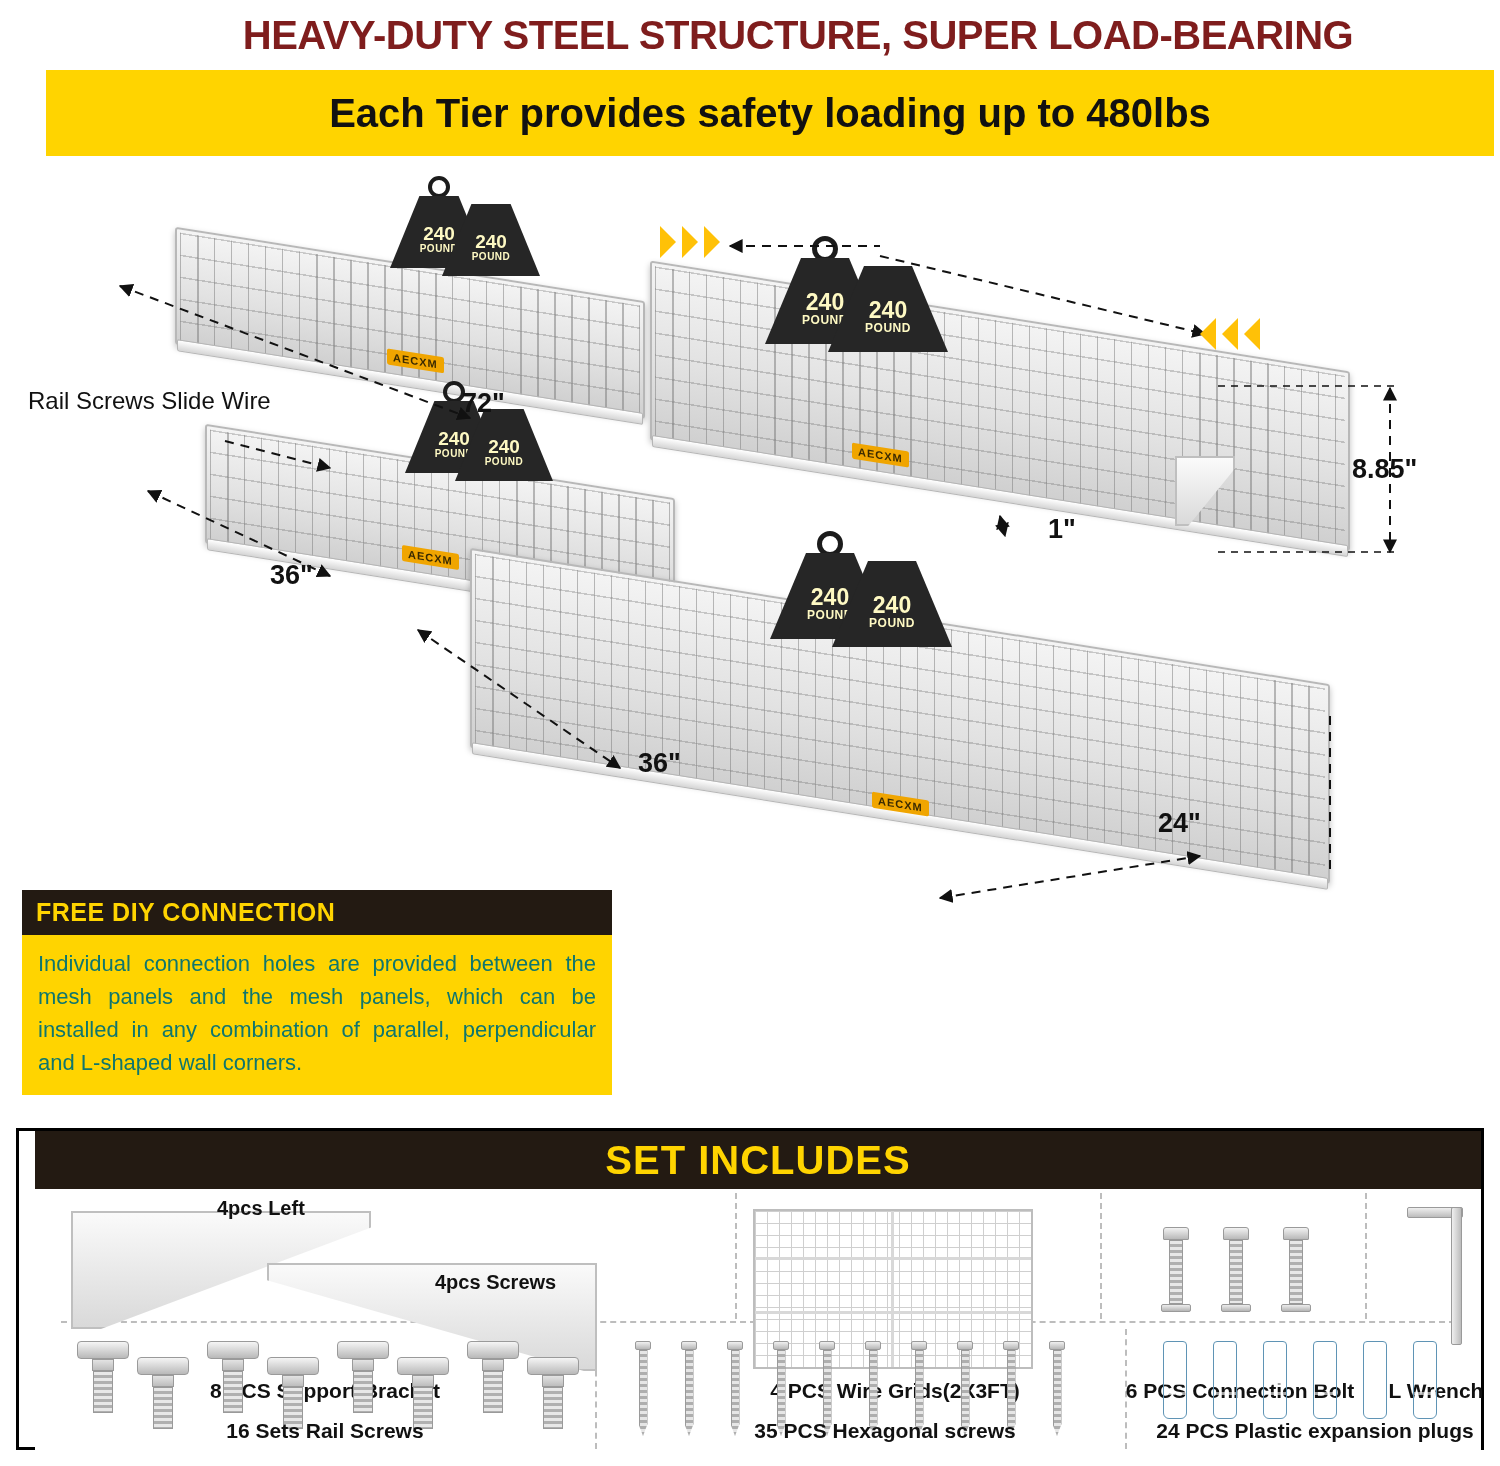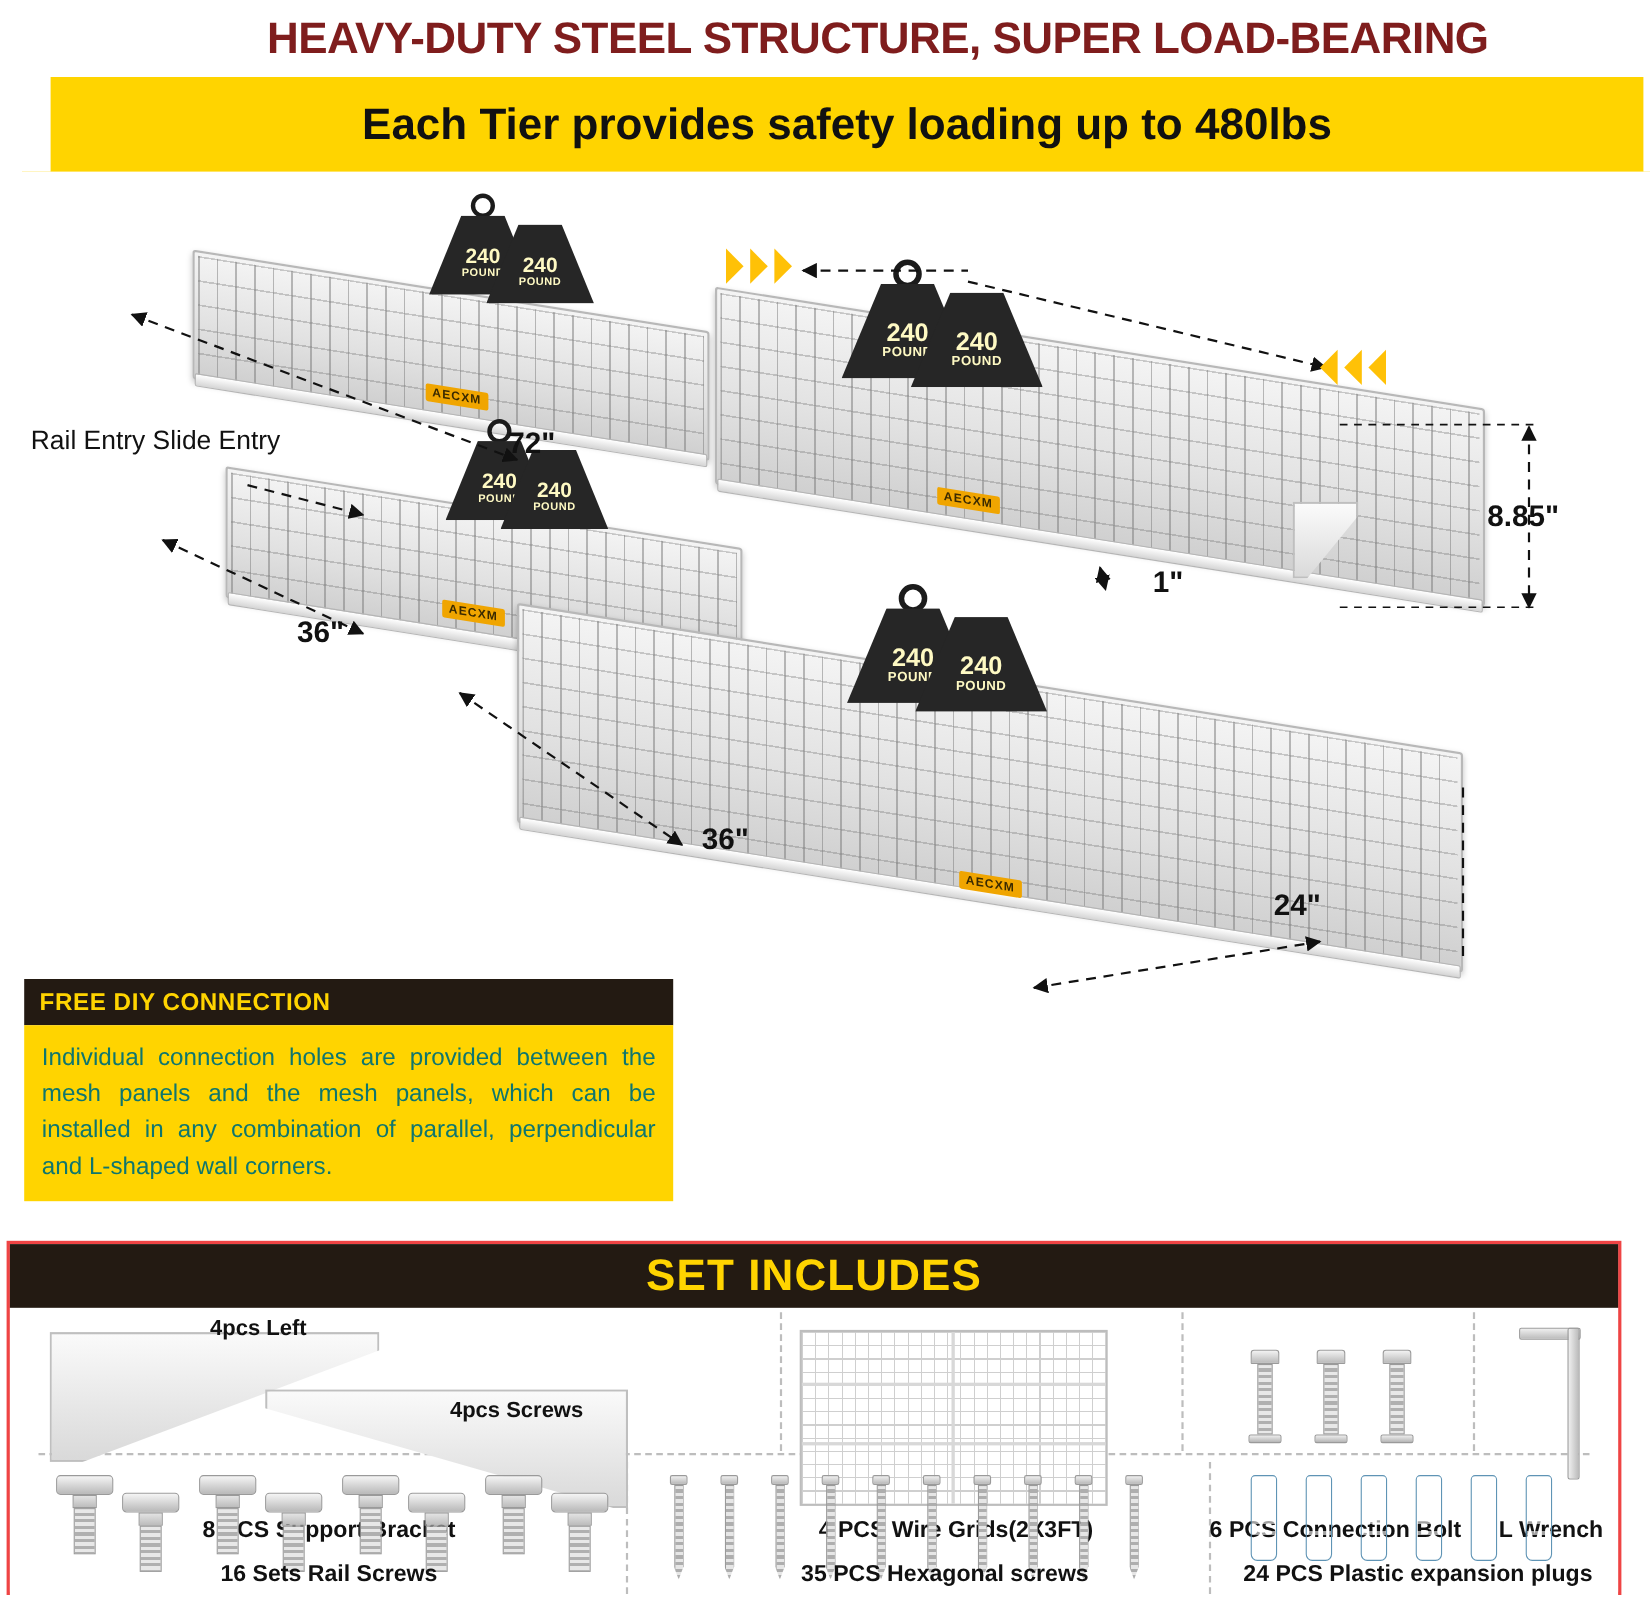--- a/index.html
+++ b/index.html
@@ -101,32 +101,33 @@
     position:absolute;
     background:linear-gradient(180deg,#fbfbfb,#dadada);
     border:2px solid #bfbfbf;
   }
 
   svg.overlay { position:absolute; left:0; top:0; width:1500px; height:800px; pointer-events:none; }
 
   
   .diy-box { position:absolute; left:22px; top:890px; width:590px; height:218px; }
   .diy-head {
-    background:#231a12; color:#ffd400; font-weight:bold; font-size:22px;
+    background:#231a12; color:#ffd400; font-weight:bold; font-size:25px;
     padding:8px 14px 8px 14px; letter-spacing:.5px;
   }
   .diy-body {
     background:#ffd400; color:#0f766e; font-size:22px; line-height:1.5;
     padding:12px 16px 16px 16px; text-align:justify; font-weight:500;
   }
 
   
   .includes {
-    position:absolute; left:6px; top:1128px; width:1468px; height:322px;
-    border:3px solid #ef4444;
+    position:absolute; left:16px; top:1128px; width:1468px; height:322px;
+    border:3px solid #000000;
+    padding-left:16px;
   }
   .includes-head {
     background:#231a12; color:#ffd400; height:58px;
     display:flex; align-items:center; justify-content:center;
     font-size:40px; font-weight:bold; letter-spacing:1px;
   }
   .includes-body { position:relative; height:261px; background:#fff; }
   .divider-h { position:absolute; left:26px; right:26px; top:132px; border-top:2px dashed #bdbdbd; }
   .divider-v { position:absolute; top:6px; bottom:6px; border-left:2px dashed #bdbdbd; }
 
@@ -313,21 +314,21 @@
     <g fill="#ffc107">
       <path d="M660,70 l16,16 l-16,16 z"></path>
         <path d="M682,70 l16,16 l-16,16 z"></path>
         <path d="M704,70 l16,16 l-16,16 z"></path>
       <path d="M1260,162 l-16,16 l16,16 z"></path>
         <path d="M1238,162 l-16,16 l16,16 z"></path>
         <path d="M1216,162 l-16,16 l16,16 z"></path>
     </g>
   </svg>
 
-  <div class="callout" style="left:28px; top:230px;">Rail Entry Slide Entry</div>
+  <div class="callout" style="left:28px; top:230px;">Rail Screws Slide Wire</div>
 
   <div class="dim-label" style="left:462px; top:232px;">72"</div>
   <div class="dim-label" style="left:270px; top:404px;">36"</div>
   <div class="dim-label" style="left:638px; top:592px;">36"</div>
   <div class="dim-label" style="left:1158px; top:652px;">24"</div>
   <div class="dim-label" style="left:1352px; top:298px;">8.85"</div>
   <div class="dim-label" style="left:1048px; top:358px;">1"</div>
 </div>
 
 <div class="diy-box">

